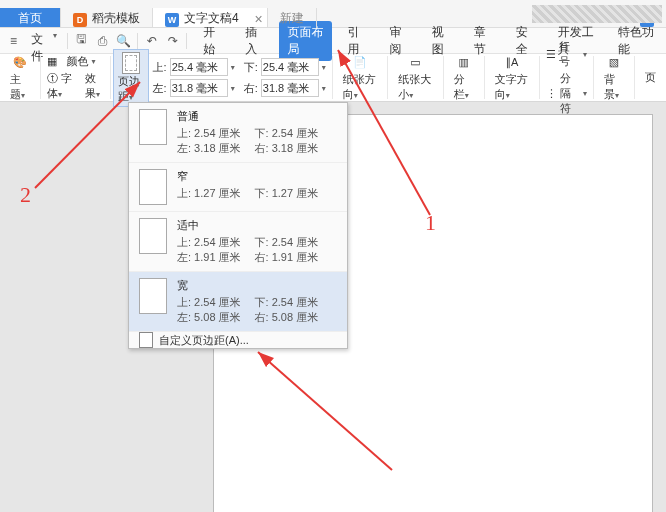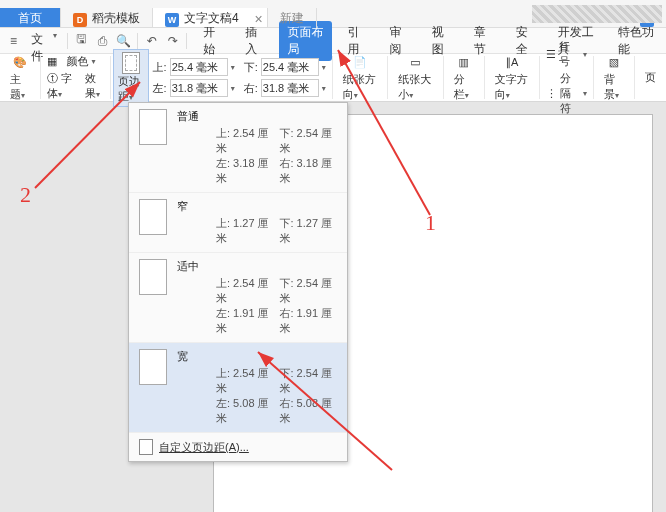--- a/index.html
+++ b/index.html
@@ -36,22 +36,22 @@
   .num-input { width: 58px; height: 18px; border: 1px solid #ccc; font-size: 11px; padding: 0 1px; background:#fff; display:flex; align-items:center; }
   .dd-arrow { font-size: 8px; color: #666; }
   
   
   .dropdown { position: absolute; left: 128px; top: 102px; width: 220px; background: #fafafa; border: 1px solid #bcbcbc; box-shadow: 1px 2px 4px rgba(0,0,0,.2); }
   .dd-option { display: flex; gap: 10px; padding: 6px 10px; border-bottom: 1px solid #eee; cursor: pointer; }
   .dd-option.highlight { background: #dde7f5; }
   .dd-thumb { width: 28px; height: 36px; background: #fff; border: 1px solid #aaa; flex-shrink: 0; position: relative; }
   .dd-info { flex: 1; font-size: 11px; color: #555; }
   .dd-info .ttl { color: #222; margin-bottom: 2px; }
-  .dd-info .row { display: flex; gap: 6px; margin-left: 39px; }
-  .dd-custom { display: flex; align-items: center; gap: 6px; padding: 6px 10px; font-size: 11px; cursor: pointer; text-decoration: underline; }
+  .dd-info .row { display: flex; gap: 14px; }
+  .dd-custom { display: flex; align-items: center; gap: 6px; padding: 0 10px; font-size: 11px; cursor: pointer; }
   .dd-custom .ic { width: 14px; height: 16px; border: 1px solid #888; background: #fff; position: relative; }
   
   
   .doc-area { position: absolute; left: 0; top: 102px; right: 0; bottom: 0; background: #e6e6e6; display: flex; justify-content: center; padding-top: 12px; z-index: -1; }
   .page { width: 440px; height: 560px; background: #fff; border: 1px solid #bbb; margin-left: 200px; }
   
   
   .arrow { position: absolute; pointer-events: none; }
   .anum { position: absolute; color: #e53935; font-family: Georgia, serif; font-size: 22px; }
   .mosaic { position: absolute; background: repeating-linear-gradient(45deg,#cfcfcf 0,#cfcfcf 3px,#e4e4e4 3px,#e4e4e4 6px); }

